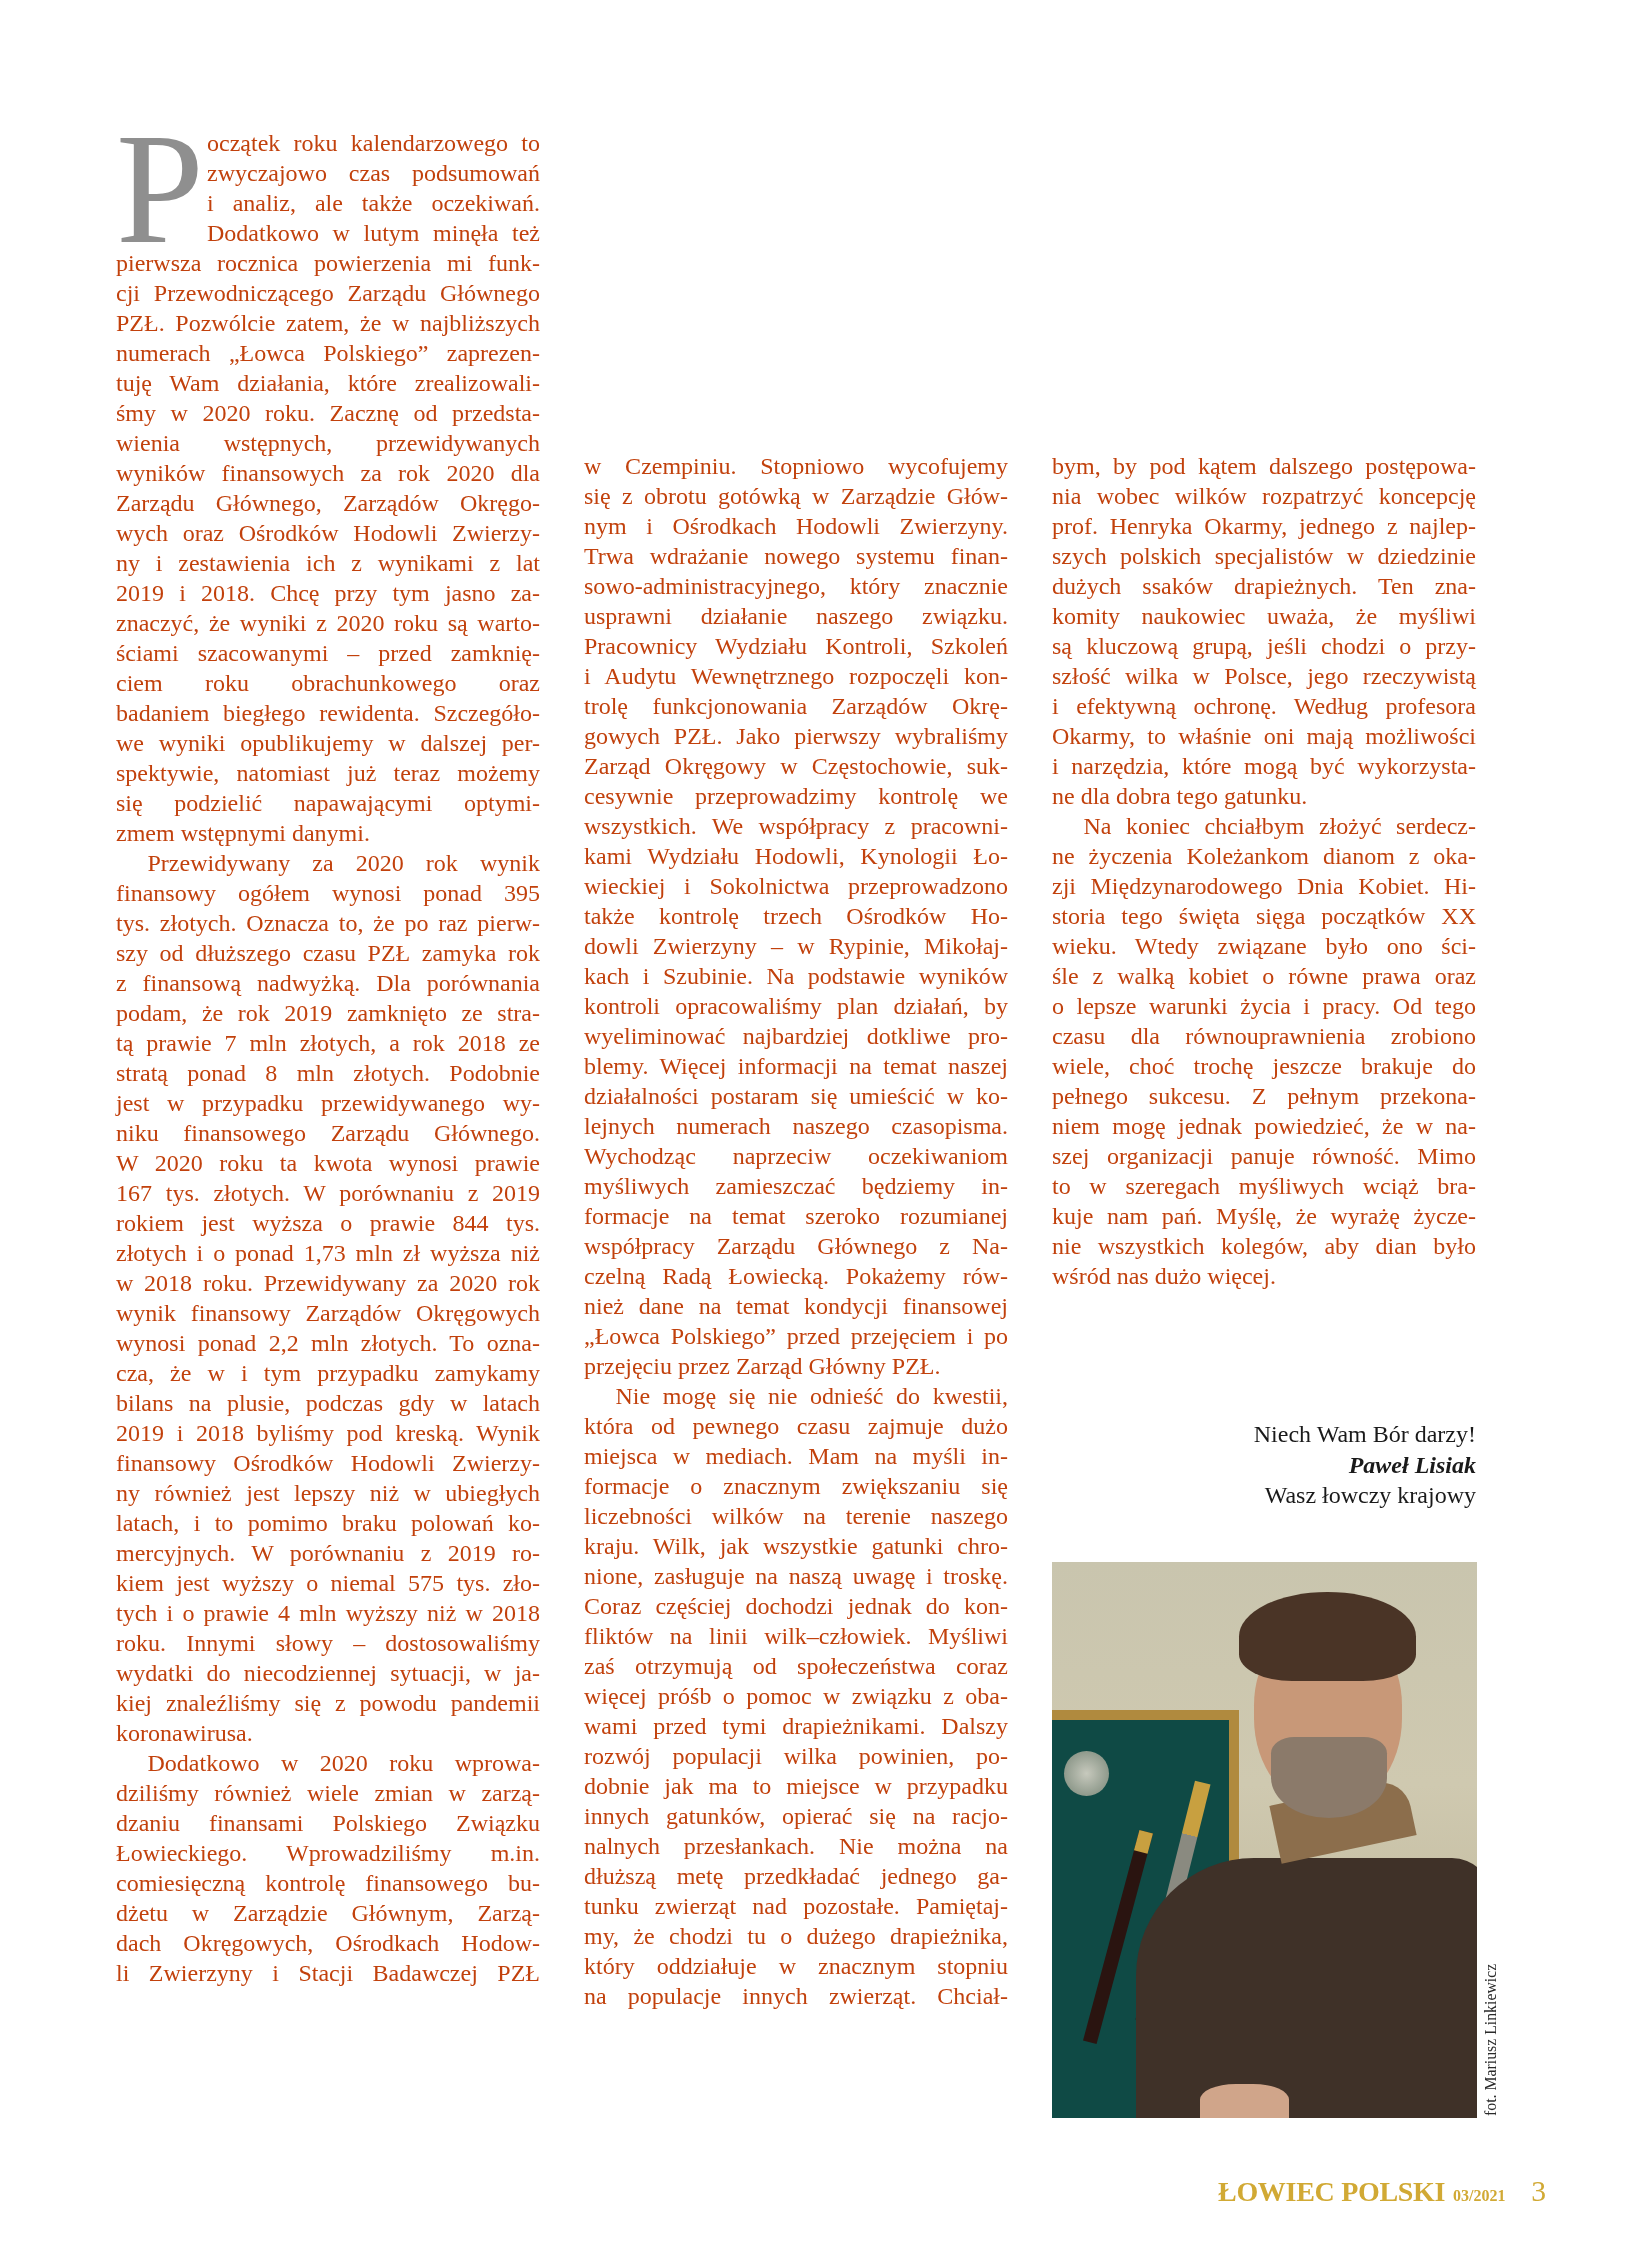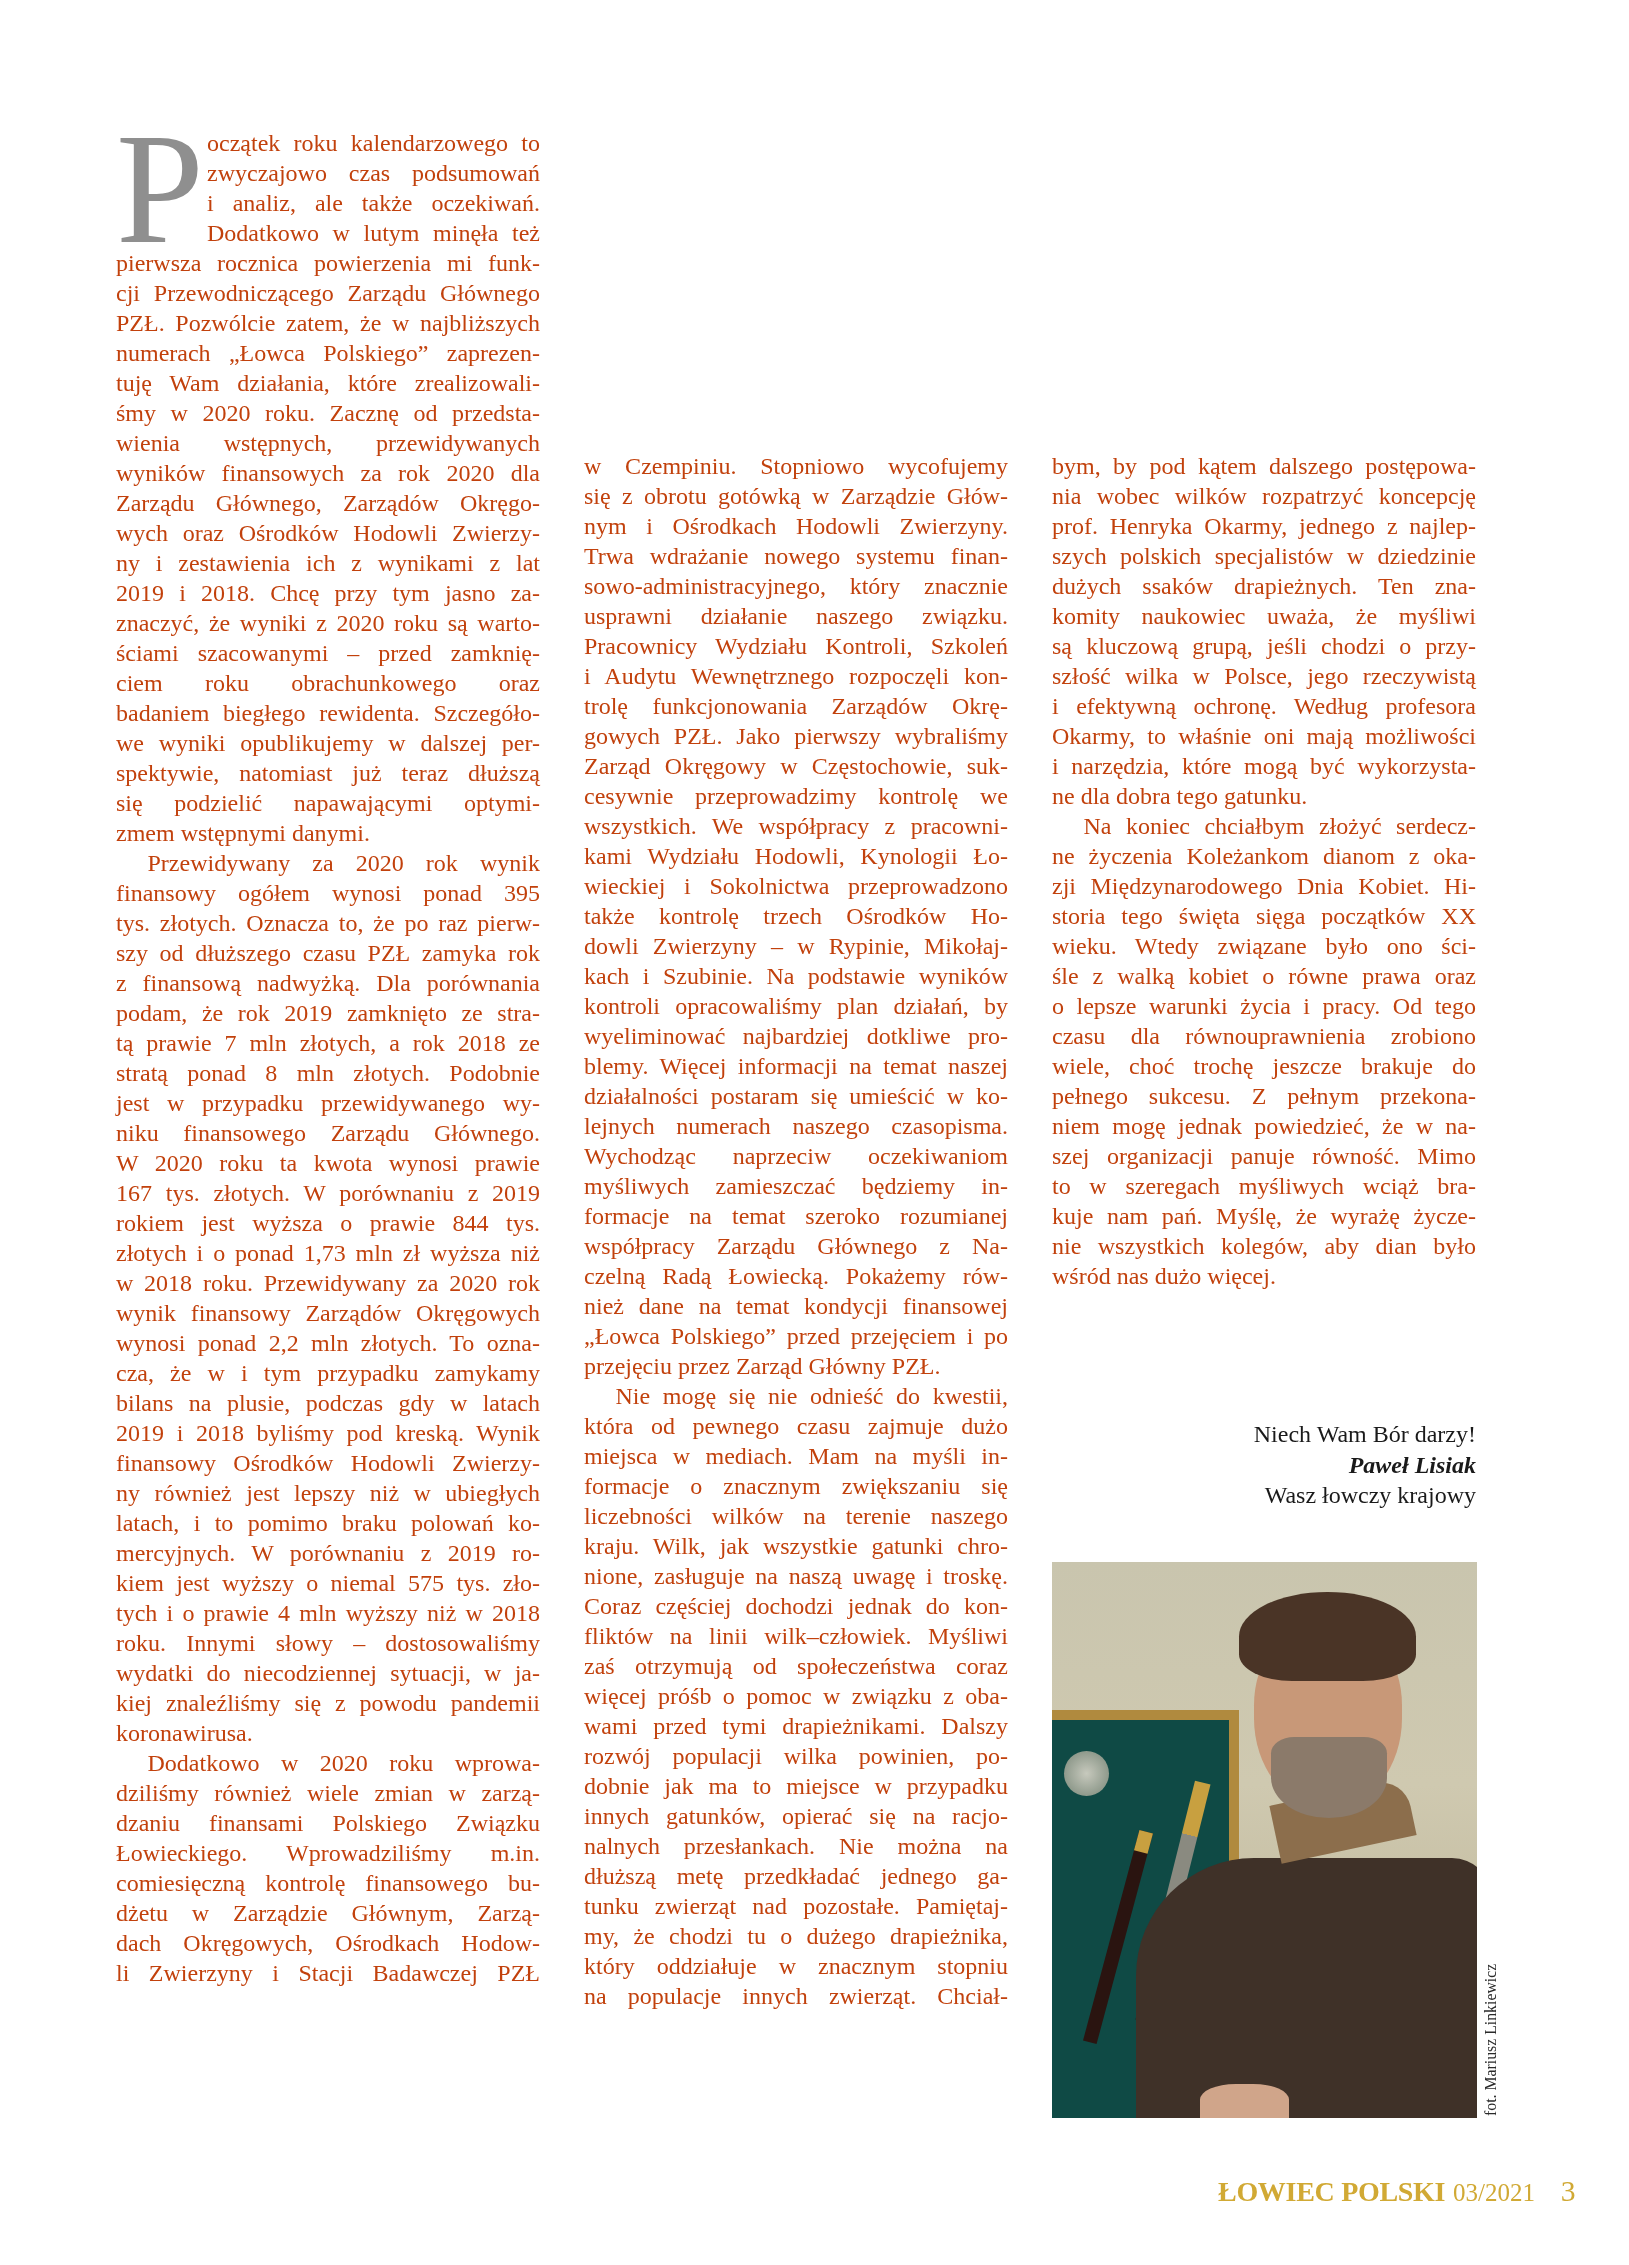--- a/index.html
+++ b/index.html
@@ -49,21 +49,21 @@
   .photo .hair { position: absolute; left: 187px; top: 29.6px; width: 177px; height: 89px; background: #4a3426; border-radius: 50% 50% 30% 30%; }
   .photo .beard { position: absolute; left: 219px; top: 175px; width: 116px; height: 81px; background: #8b7a6a; border-radius: 20% 20% 50% 50%; }
   .photo .hand { position: absolute; left: 148px; top: 522px; width: 89px; height: 39px; background: #d0a58a; border-radius: 40% 40% 0 0; }
   .credit {
     position: absolute; left: 1482px; top: 2116px; transform-origin: 0 0; transform: rotate(-90deg);
     font-family: "Liberation Serif", "DejaVu Serif", serif; font-size: 15.8px; line-height: 17.7px; color: #2a2a2a; white-space: nowrap;
   }
   .footer { position: absolute; left: 1218px; top: 2175px; white-space: nowrap;
     font-family: "Liberation Serif", "DejaVu Serif", serif; color: #d1a934; }
   .footer .mag { font-weight: bold; font-size: 28px; letter-spacing: -0.3px; }
-  .footer .issue { font-size: 25px; margin-left: 3.9px; }
+  .footer .issue { font-size: 16px; margin-left: 3.9px; font-weight: bold; }
   .footer .pageno { font-size: 29.6px; margin-left: 21.7px; }
 </style>
 </head>
 <body>
 
 <div class="page">
 
   <div class="dropcap">P</div>
 
 
@@ -83,21 +83,21 @@
         <span class="line">wyników finansowych za rok 2020 dla</span>
         <span class="line">Zarządu Głównego, Zarządów Okręgo-</span>
         <span class="line">wych oraz Ośrodków Hodowli Zwierzy-</span>
         <span class="line">ny i zestawienia ich z wynikami z lat</span>
         <span class="line">2019 i 2018. Chcę przy tym jasno za-</span>
         <span class="line">znaczyć, że wyniki z 2020 roku są warto-</span>
         <span class="line">ściami szacowanymi – przed zamknię-</span>
         <span class="line">ciem roku obrachunkowego oraz</span>
         <span class="line">badaniem biegłego rewidenta. Szczegóło-</span>
         <span class="line">we wyniki opublikujemy w dalszej per-</span>
-        <span class="line">spektywie, natomiast już teraz dłuższą</span>
+        <span class="line">spektywie, natomiast już teraz możemy</span>
         <span class="line">się podzielić napawającymi optymi-</span>
         <span class="line last">zmem wstępnymi danymi.</span>
       </div>
       <div>
         <span class="line indent">Przewidywany za 2020 rok wynik</span>
         <span class="line">finansowy ogółem wynosi ponad 395</span>
         <span class="line">tys. złotych. Oznacza to, że po raz pierw-</span>
         <span class="line">szy od dłuższego czasu PZŁ zamyka rok</span>
         <span class="line">z finansową nadwyżką. Dla porównania</span>
         <span class="line">podam, że rok 2019 zamknięto ze stra-</span>

